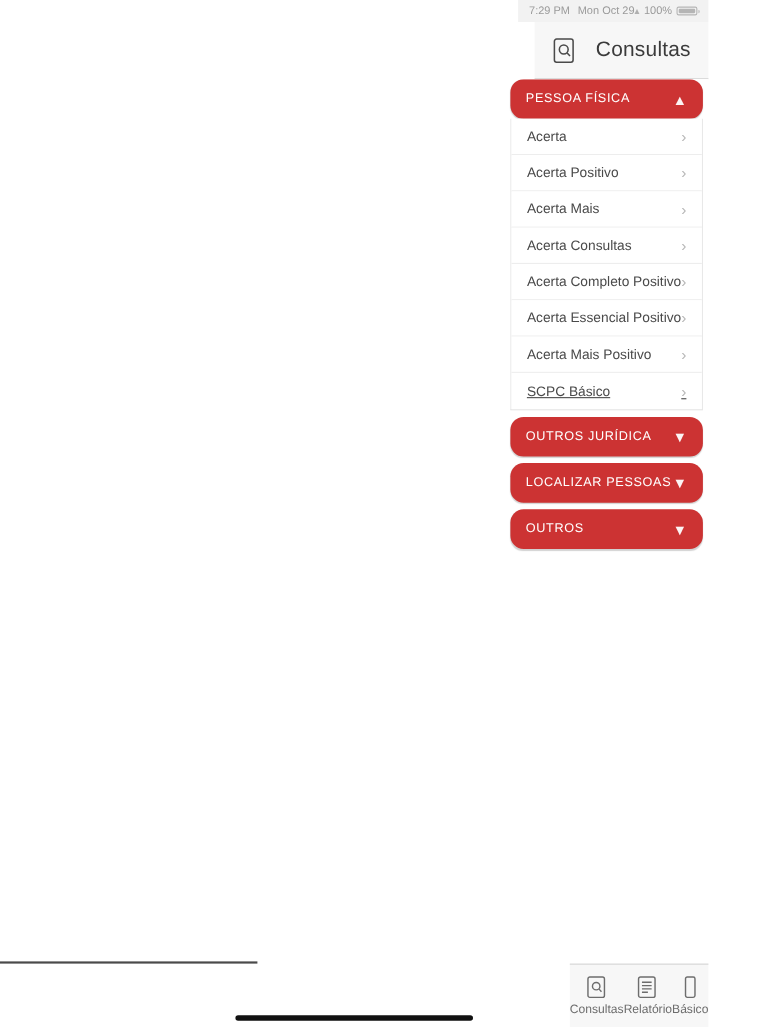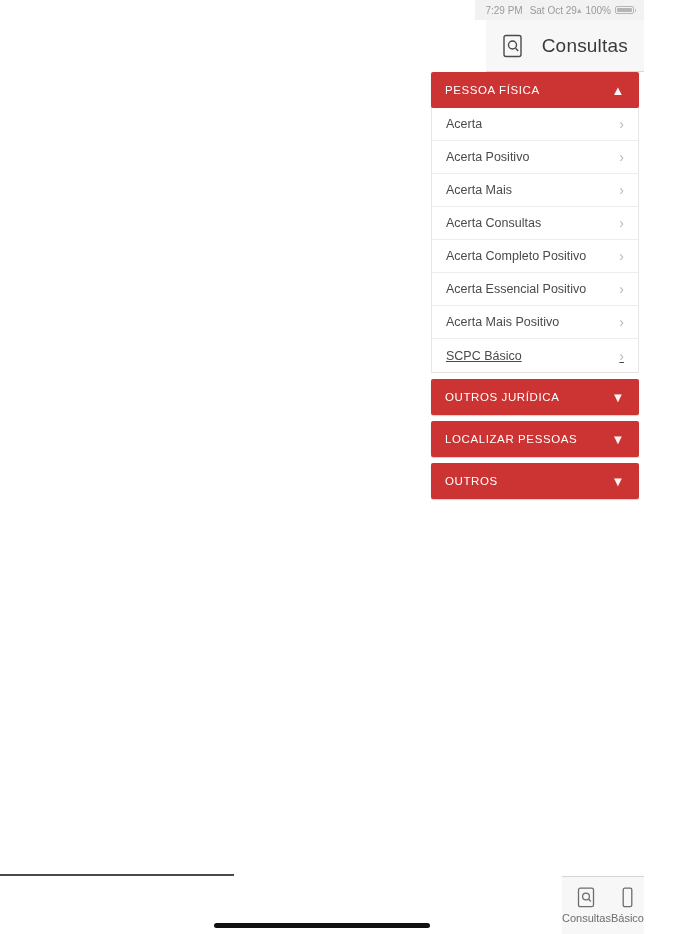--- a/index.html
+++ b/index.html
@@ -85,21 +85,21 @@
   .section:first-child { margin-top: 0; }
   .section-header {
     background: #cc3333;
     color: #ffffff;
     height: 36px;
     display: flex;
     align-items: center;
     padding: 12px 14px;
     font-size: 11.5px;
     letter-spacing: 0.6px;
-    border-radius: 2px;
+    border-radius: 12px;
     box-shadow: 0 1px 1px rgba(0,0,0,0.18);
   }
   .section-header .chev {
     margin-left: auto;
     font-size: 13px;
     line-height: 1;
     opacity: 0.95;
   }
   .section-body {
     background: #ffffff;
@@ -109,21 +109,20 @@
   }
   .row {
     height: 33px;
     display: flex;
     align-items: center;
     padding: 0 14px;
     font-size: 12.5px;
     color: #4a4a4a;
     border-bottom: 1px solid #ededed;
     background: #ffffff;
-    gap: 33px;
   }
   .row:last-child { border-bottom: none; text-decoration: underline; }
   .row .row-chevron {
     margin-left: auto;
     color: #b8b8b8;
     font-size: 14px;
     line-height: 1;
   }
 
   
@@ -166,21 +165,21 @@
   }
 </style>
 </head>
 <body>
 
 <div class="screen">
 
   <div class="status-bar">
     <div class="status-left">
       <span>7:29 PM</span>
-      <span>Sat Oct 29</span>
+      <span>Mon Oct 29</span>
     </div>
     <div class="status-right">
       <span class="wifi-icon">▴</span>
       <span>100%</span>
       <span class="battery-shell">
         <span class="battery-fill"></span>
       </span>
     </div>
   </div>
 
@@ -270,20 +269,32 @@
           <rect x="1.5" y="1.2" width="15" height="18.5" rx="1.8"></rect>
           <circle cx="9" cy="9.5" r="3.4"></circle>
           <line x1="11.6" y1="12.2" x2="13.8" y2="14.5"></line>
         </svg>
       </span>
       <span>Consultas</span>
     </div>
     <div class="tab">
       <span>
         <svg width="19" height="21" viewBox="0 0 19 21" fill="none" stroke="#6d6d6d" stroke-width="1.3">
+          <rect x="1.5" y="1.2" width="15" height="18.5" rx="1.8"></rect>
+          <line x1="4.6" y1="6" x2="13.4" y2="6"></line>
+          <line x1="4.6" y1="9" x2="13.4" y2="9"></line>
+          <line x1="4.6" y1="12" x2="13.4" y2="12"></line>
+          <line x1="4.6" y1="15" x2="10" y2="15"></line>
+        </svg>
+      </span>
+      <span>Relatório</span>
+    </div>
+    <div class="tab">
+      <span>
+        <svg width="19" height="21" viewBox="0 0 19 21" fill="none" stroke="#6d6d6d" stroke-width="1.3">
           <rect x="5.2" y="1.2" width="8.6" height="18.5" rx="1.6"></rect>
         </svg>
       </span>
       <span>Básico</span>
     </div>
   </div>
 
   <div class="home-indicator"></div>
 </div>
 

